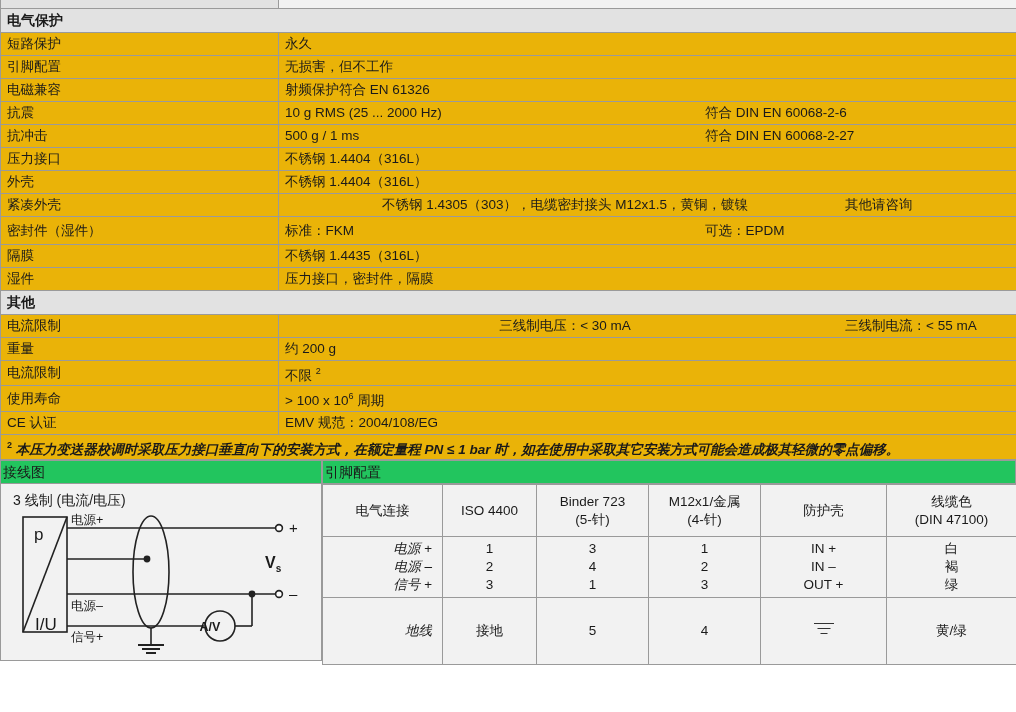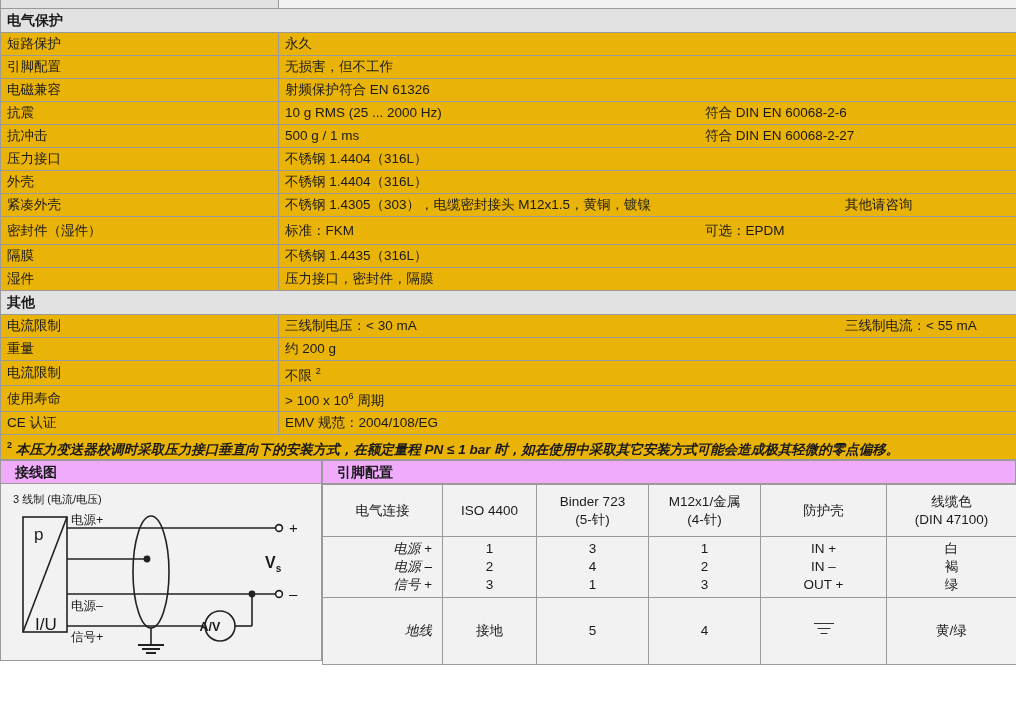--- a/index.html
+++ b/index.html
@@ -35,21 +35,21 @@
     font-weight: bold;
     font-size: 14px;
     height: 24px;
   }
   tr.sliver td { height: 8px; padding: 0; background: #e2e2e2; border-top: none; }
   tr.sliver td.val { background: #f2f2f2; }
 
   .two { display: flex; width: 100%; }
   .two > span:first-child { flex: 0 0 420px; }
   .two > span:last-child { flex: 1; }
-  .two.wide > span:first-child { flex: 0 0 560px; }
+  .two.wide > span:first-child { flex: 0 0 560px; text-align: center; }
 
   .stack { display: flex; flex-direction: row; }
   .stack .line { display: flex; height: 23px; align-items: center; }
   .stack .line > span:first-child { flex: 0 0 420px; }
   sup { font-size: 9px; vertical-align: super; }
 
   td.note {
     background: #f2f2f2;
     font-size: 12px;
     font-style: italic;
@@ -61,40 +61,40 @@
   td.note sup { font-style: normal; font-weight: bold; }
   td.note i { font-style: italic; }
 
   
   .bottom { display: flex; width: 1016px; }
   .bl { width: 322px; }
   .br { width: 694px; }
 
   .bhead {
     border: 1px solid #9a9a9a;
-    background: #f0abfc;
-    font-weight: bold;
+    background: #22c55e;
+    font-weight: normal;
     font-size: 14px;
     height: 24px;
     line-height: 22px;
-    padding: 0 14px;
+    padding: 0 2px;
   }
   .bbody {
     border: 1px solid #9a9a9a;
     border-top: none;
     background: #f2f2f2;
     height: 177px;
     position: relative;
   }
   .br .bbody { background: #ffffff; padding: 0; height: 177px; border: none; }
 
   
   .diagtitle {
     position: absolute; left: 12px; top: 8px;
-    font-size: 11px; white-space: nowrap;
+    font-size: 14px; white-space: nowrap;
   }
   svg.diag { position: absolute; left: 0; top: 0; }
 
   
   table.pins {
     width: 694px;
     border-collapse: collapse;
     table-layout: fixed;
   }
   table.pins td {

